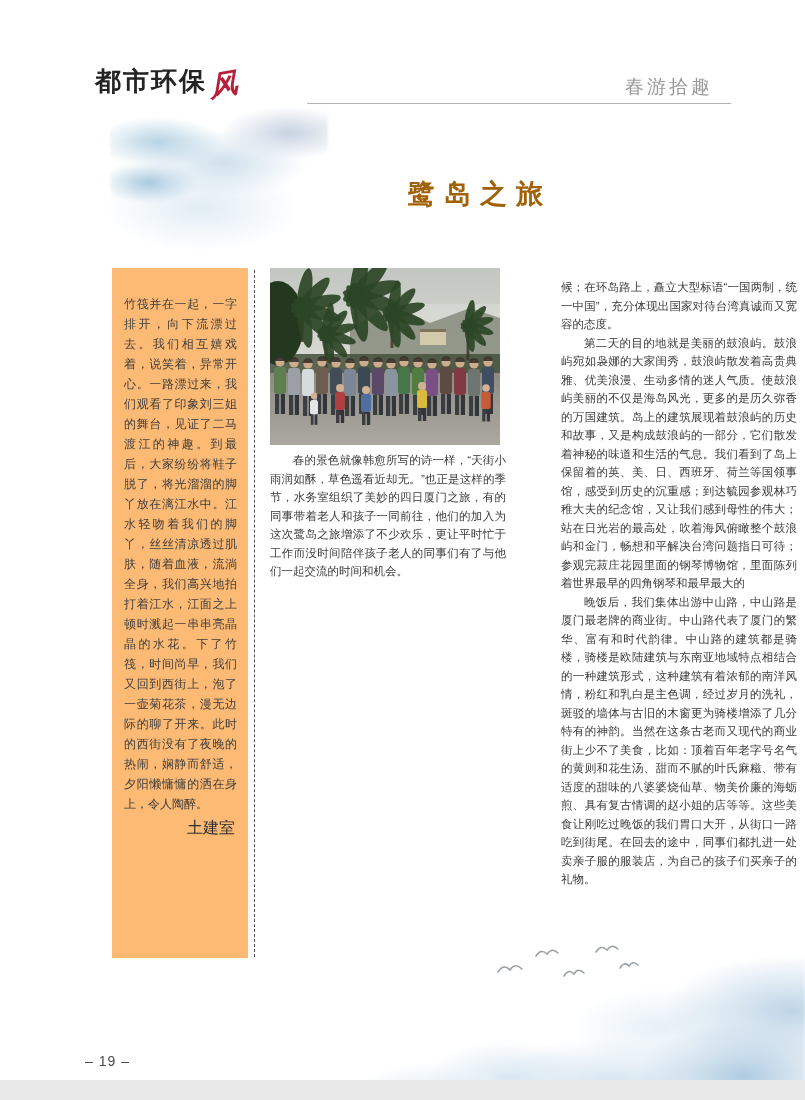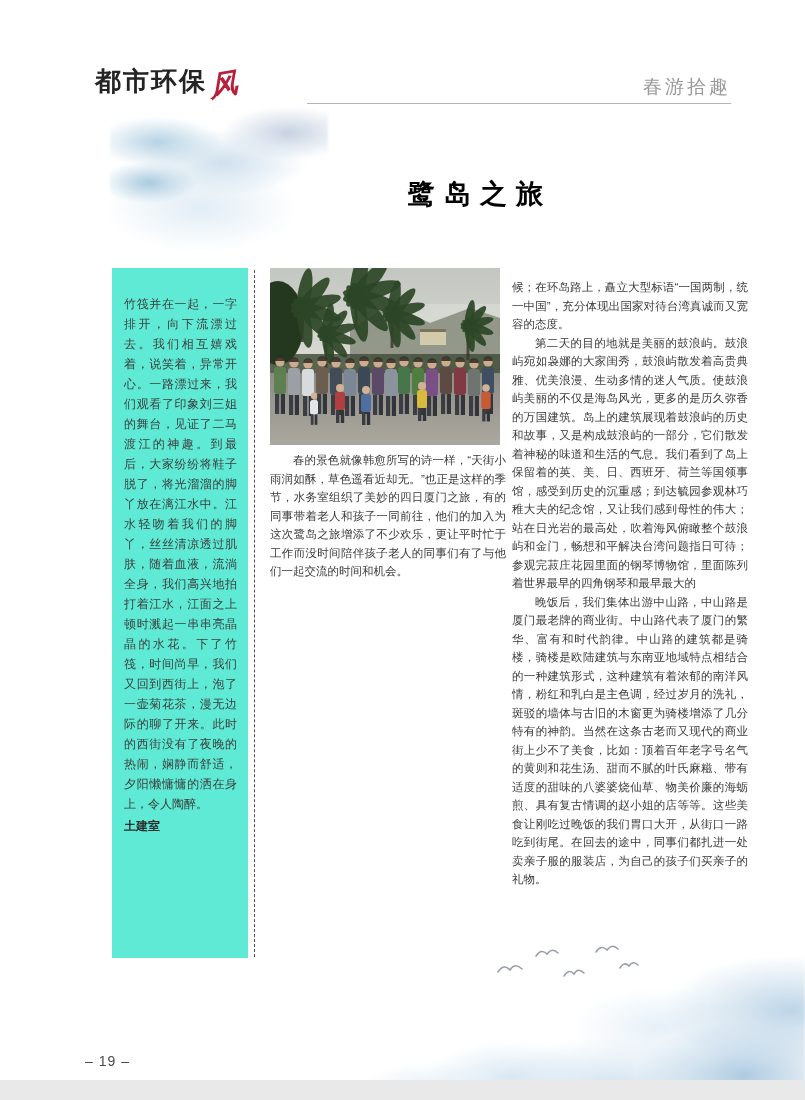--- a/index.html
+++ b/index.html
@@ -9,21 +9,21 @@
     font-family:"Liberation Sans","DejaVu Sans",sans-serif;color:#3d3d3d;
   }
   
   .masthead{position:absolute;left:95px;top:64px;display:flex;align-items:flex-end;}
   .masthead .logo-main{font-size:26px;font-weight:800;letter-spacing:2px;color:#242424;}
   .masthead .logo-accent{
     font-family:"Liberation Serif","DejaVu Serif",serif;font-style:italic;font-weight:700;
     font-size:28px;color:#b5213a;display:inline-block;transform:rotate(-10deg) skewX(-6deg);
     margin-left:3px;line-height:1;
   }
-  .section-title{position:absolute;right:74px;top:74px;font-size:19px;color:#9a9a9a;letter-spacing:3px;}
+  .section-title{position:absolute;right:92px;top:74px;font-size:19px;color:#9a9a9a;letter-spacing:3px;}
   .header-rule{position:absolute;left:307px;top:103px;width:424px;height:1px;background:#b3b3b3;}
   
   .cloud-top{
     position:absolute;left:110px;top:100px;width:218px;height:150px;filter:blur(1px);
     background:
       radial-gradient(ellipse 90px 36px at 22% 28%, #b7d3e4 0%, rgba(183,211,228,0) 70%),
       radial-gradient(ellipse 120px 48px at 52% 42%, #cfe0ec 0%, rgba(207,224,236,0) 70%),
       radial-gradient(ellipse 95px 38px at 82% 22%, #c7d2e1 0%, rgba(199,210,225,0) 70%),
       radial-gradient(ellipse 70px 30px at 18% 55%, #a9cadf 0%, rgba(169,202,223,0) 70%),
       radial-gradient(ellipse 130px 58px at 42% 72%, #e2edf5 0%, rgba(226,237,245,0) 75%);
@@ -36,37 +36,37 @@
       radial-gradient(ellipse 160px 70px at 62% 92%, #d3e3ef 0%, rgba(211,227,239,0) 72%),
       radial-gradient(ellipse 120px 52px at 72% 55%, #e6f0f7 0%, rgba(230,240,247,0) 75%),
       radial-gradient(ellipse 110px 48px at 42% 86%, #dae8f2 0%, rgba(218,232,242,0) 75%),
       radial-gradient(ellipse 90px 40px at 26% 96%, #e2eef6 0%, rgba(226,238,246,0) 78%);
   }
   .birds{position:absolute;left:478px;top:942px;}
   
   .article-title{
     position:absolute;left:280px;top:176px;width:400px;text-align:center;
     font-family:"Liberation Serif","DejaVu Serif",serif;font-weight:700;
-    font-size:27px;letter-spacing:9px;color:#000000;
+    font-size:27px;letter-spacing:9px;color:#a16207;
   }
   
   .left-panel{
     position:absolute;left:112px;top:268px;width:136px;height:690px;
-    background:#5eead4;box-sizing:border-box;padding:26px 11px 0 12px;
+    background:#fdba74;box-sizing:border-box;padding:26px 11px 0 12px;
   }
   .left-panel p{margin:0;font-size:12px;line-height:20px;text-align:justify;color:#3d3d3d;}
   .left-panel p.indent{text-indent:2em;}
-  .signature{margin-top:4px;font-weight:700;font-size:12px;color:#2e2e2e;padding-right:2px;}
+  .signature{margin-top:4px;text-align:right;font-weight:400;font-size:16px;color:#2e2e2e;padding-right:2px;}
   .divider{position:absolute;left:254px;top:270px;height:687px;width:0;border-left:1px dashed #4f4f4f;}
   .col{position:absolute;box-sizing:border-box;}
   .col p{margin:0;font-size:11.5px;line-height:18.5px;text-align:justify;color:#3a3a3a;}
   .col p.indent{text-indent:2em;}
   .col-middle{left:270px;top:268px;width:236px;}
   .col-middle .text{margin-top:6px;}
-  .col-right{left:512px;top:278px;width:236px;}
+  .col-right{left:561px;top:278px;width:236px;}
   .photo{width:230px;height:177px;display:block;background:#9aa098;}
   
   .page-number{position:absolute;left:85px;top:1053px;font-size:14px;color:#4a4a4a;letter-spacing:1px;}
 </style>
 </head>
 <body>
 
 <div class="page">
 
   <div class="masthead">

